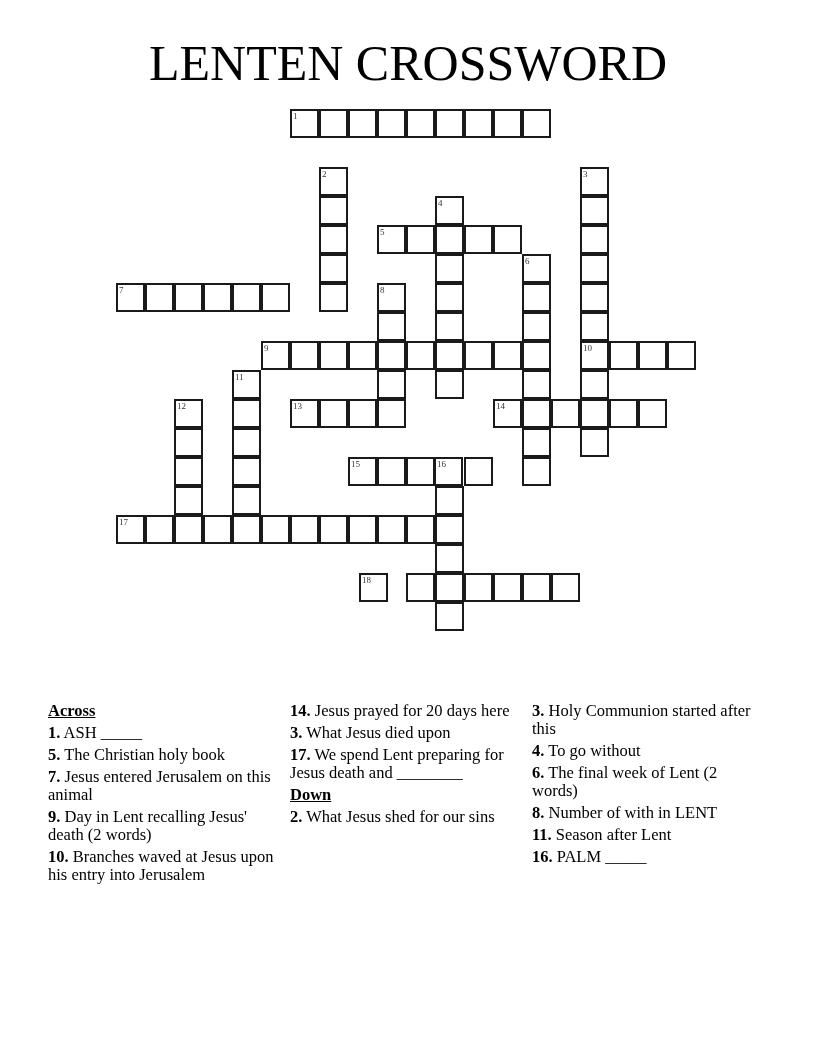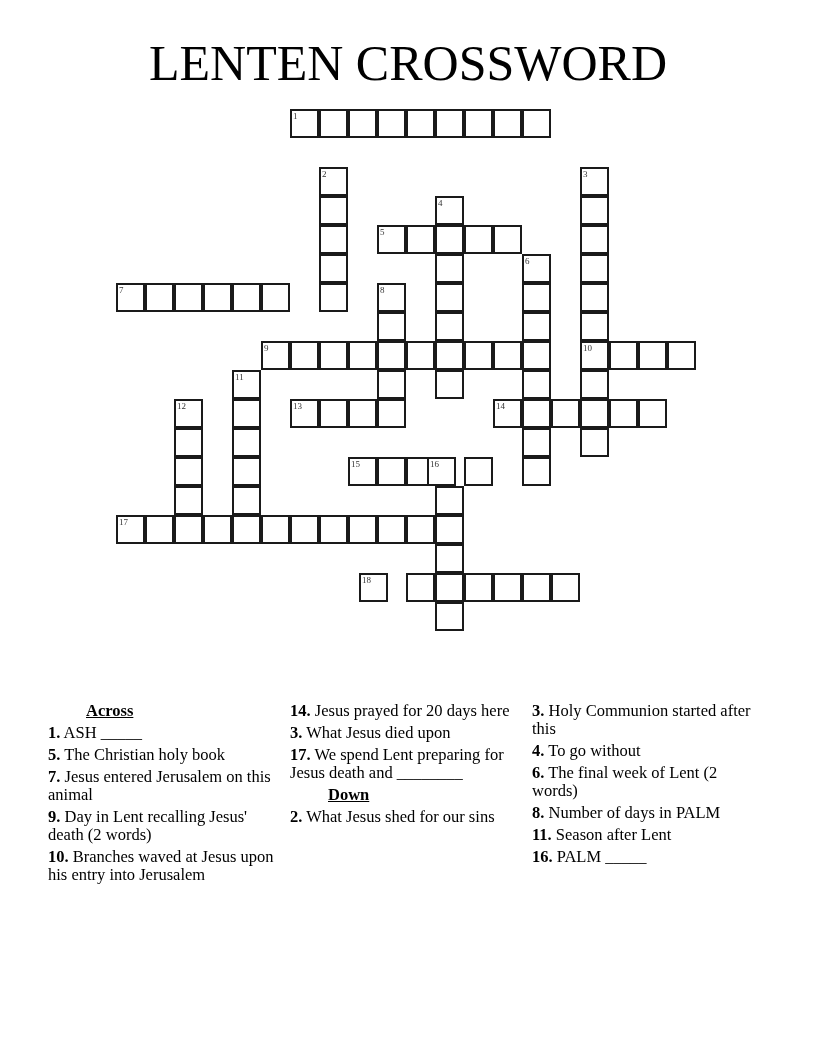--- a/index.html
+++ b/index.html
@@ -6,21 +6,21 @@
   body { width:816px; height:1056px; position:relative; overflow:hidden; font-family:"Liberation Serif", "DejaVu Serif", serif; color:#000; }
   .title { position:absolute; left:0; top:30px; width:816px; text-align:center; font-size:50px; line-height:66px; letter-spacing:0px; }
   .grid { position:absolute; left:117px; top:110px; width:600px; height:540px; }
   .cell { position:absolute; width:29px; height:29px; box-sizing:border-box; border:2px solid #1a1a1a; background:#fff; margin-left:-1px; margin-top:-1px; }
   .cell .num { position:absolute; left:1px; top:0px; font-size:9px; line-height:10px; color:#333; }
   .clues { position:absolute; top:702px; left:48px; width:740px; font-size:16.5px; line-height:18px; }
   .col { position:absolute; top:0; width:232px; }
   .col1 { left:0; }
   .col2 { left:242px; }
   .col3 { left:484px; }
-  .hdr { font-weight:bold; text-decoration:underline; margin-bottom:4px;margin-left:38px; }
+  .hdr { font-weight:bold; text-decoration:underline; margin-bottom:4px; }
   .clue { margin-bottom:4px; }
   .clue b { font-weight:bold; }
 </style>
 </head>
 <body>
 
 <div class="title">LENTEN CROSSWORD</div>
 
 <div class="grid" id="grid">
     <div class="cell" style="left: 174px; top: 0px;">
@@ -131,21 +131,21 @@
       <span class="num">14</span>
     </div>
     <div class="cell" style="left: 435px; top: 290px;"></div>
     <div class="cell" style="left: 493px; top: 290px;"></div>
     <div class="cell" style="left: 522px; top: 290px;"></div>
     <div class="cell" style="left: 232px; top: 348px;">
       <span class="num">15</span>
     </div>
     <div class="cell" style="left: 261px; top: 348px;"></div>
     <div class="cell" style="left: 290px; top: 348px;"></div>
-    <div class="cell" style="left: 311px; top: 348px; text-align: center;">
+    <div class="cell" style="left: 318px; top: 348px; text-align: center;">
       <span class="num">16</span>
     </div>
     <div class="cell" style="left: 348px; top: 348px;"></div>
     <div class="cell" style="left: 319px; top: 377px;"></div>
     <div class="cell" style="left: 319px; top: 406px;"></div>
     <div class="cell" style="left: 319px; top: 435px;"></div>
     <div class="cell" style="left: 319px; top: 464px;"></div>
     <div class="cell" style="left: 319px; top: 493px;"></div>
     <div class="cell" style="left: 0px; top: 406px;">
       <span class="num">17</span>
@@ -181,17 +181,17 @@
     <div class="clue"><b>14.</b> <span>Jesus prayed for 20 days here</span></div>
     <div class="clue"><b>3.</b> <span>What Jesus died upon</span></div>
     <div class="clue"><b>17.</b> <span>We spend Lent preparing for Jesus death and ________</span></div>
     <div class="hdr">Down</div>
     <div class="clue"><b>2.</b> <span>What Jesus shed for our sins</span></div>
   </div>
   <div class="col col3">
     <div class="clue"><b>3.</b> <span>Holy Communion started after this</span></div>
     <div class="clue"><b>4.</b> <span>To go without</span></div>
     <div class="clue"><b>6.</b> <span>The final week of Lent (2 words)</span></div>
-    <div class="clue"><b>8.</b> <span>Number of days in PALM</span></div>
+    <div class="clue"><b>8.</b> <span>Number of with in LENT</span></div>
     <div class="clue"><b>11.</b> <span>Season after Lent</span></div>
     <div class="clue"><b>16.</b> <span>PALM _____</span></div>
   </div>
 </div>
 
 </body></html>

